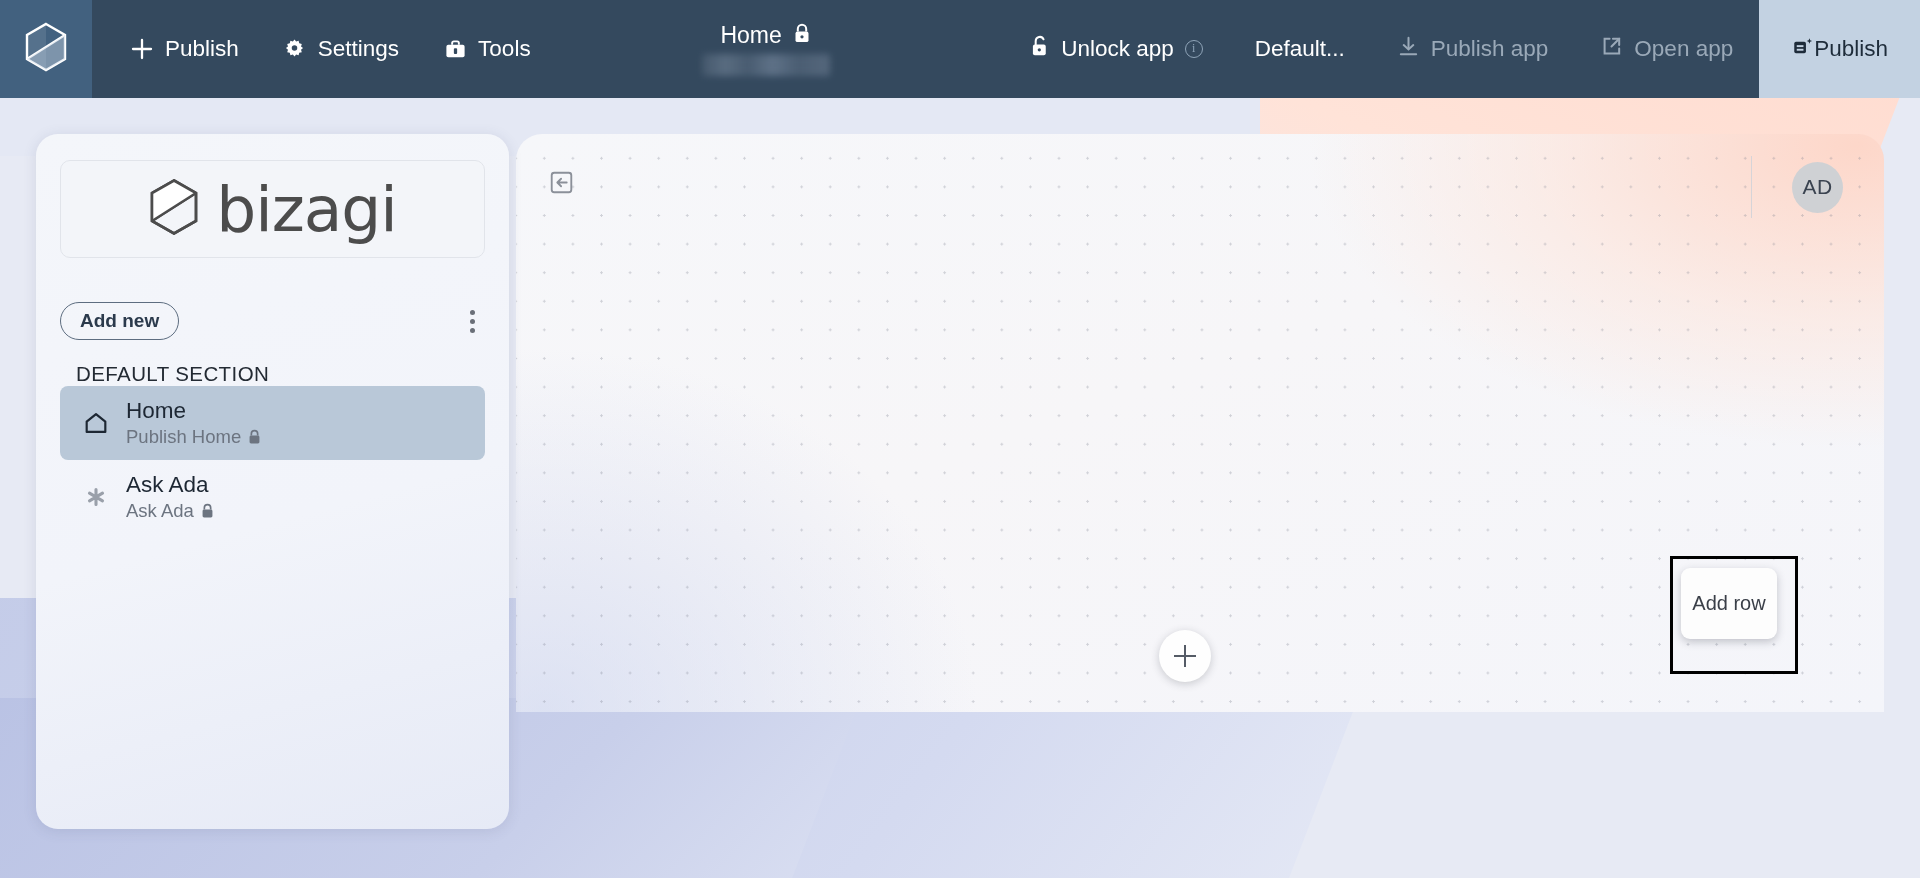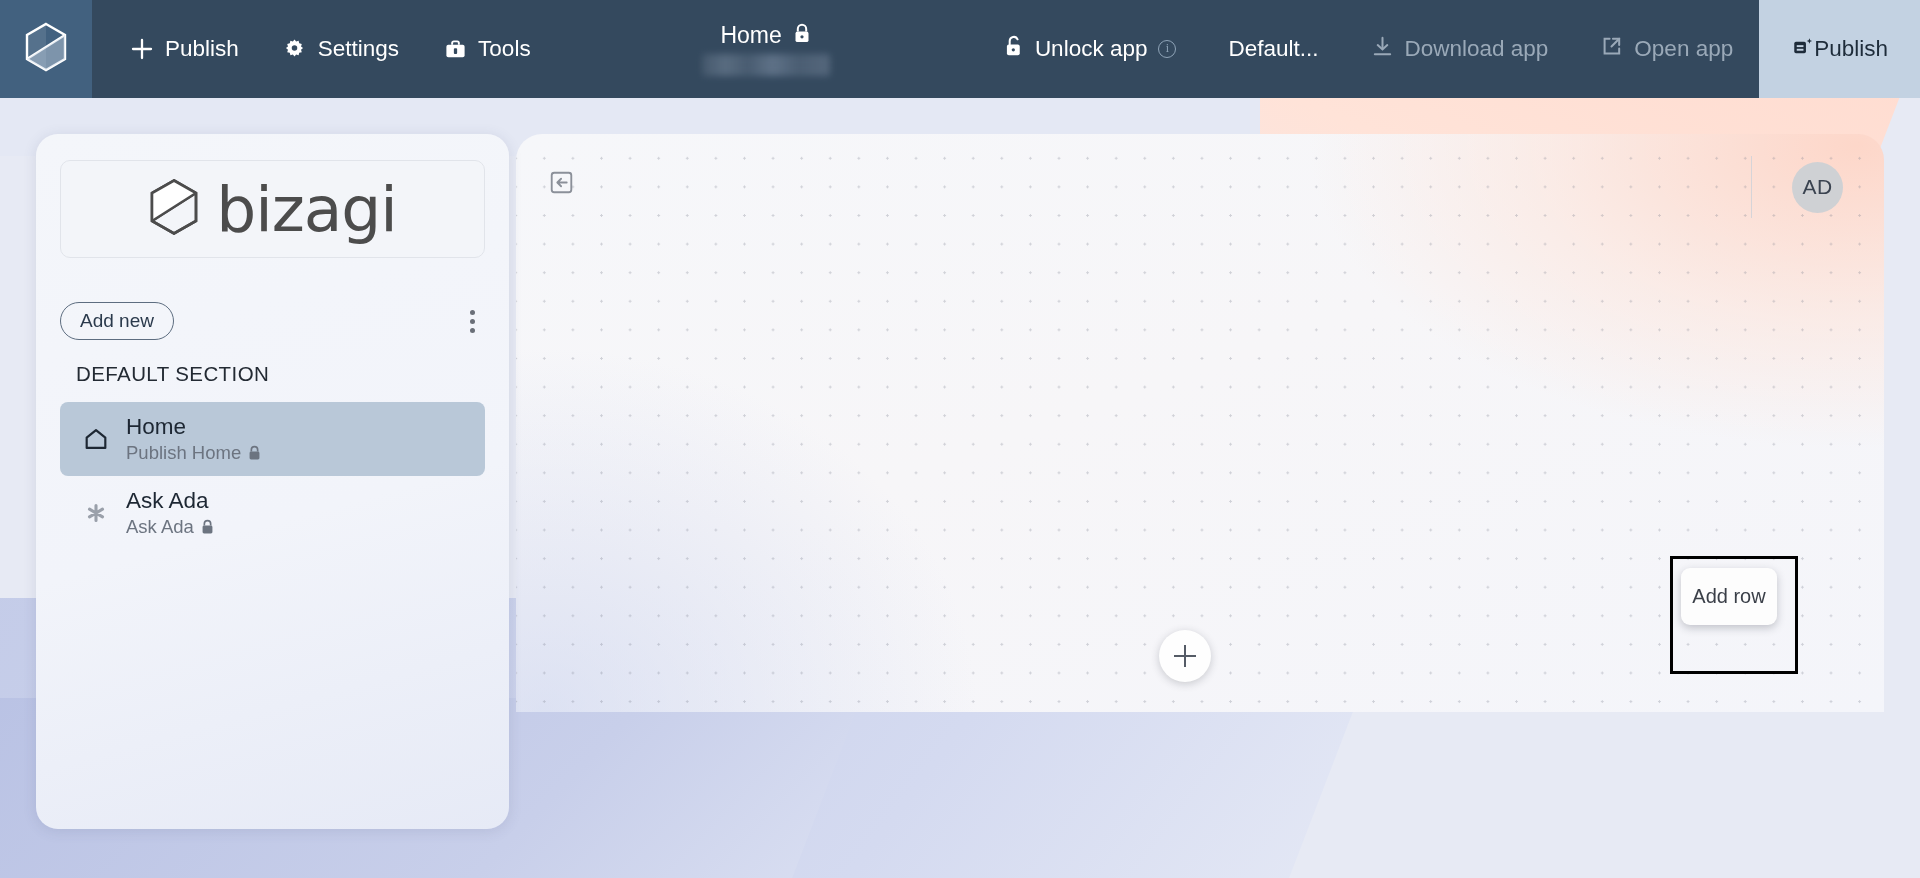--- a/index.html
+++ b/index.html
@@ -140,26 +140,27 @@
   }
   .add-new-btn {
     border: 1px solid #5d6d80;
     border-radius: 19px;
     padding: 7px 19px;
     font-size: 19px;
     color: #2b3a4c;
     background: transparent;
     cursor: pointer;
     font-family: "Liberation Sans", sans-serif;
+    font-weight: bold;
   }
   .kebab { display: flex; flex-direction: column; gap: 4px; padding: 6px 10px; cursor: pointer; }
   .kebab i { width: 5px; height: 5px; border-radius: 50%; background: #6a6f78; display: block; }
 
   .section-label {
-    margin: 22px 0 16px 40px;
+    margin: 22px 0 0 40px;
     font-size: 20.5px;
     color: #232a33;
     letter-spacing: .4px;
   }
 
   .nav-item {
     margin: 0 24px;
     display: flex; align-items: center; gap: 16px;
     padding: 12px 0 12px 22px;
     border-radius: 8px;
@@ -267,21 +268,21 @@
   .addrow-highlight {
     position: absolute;
     left: 1125px; top: 186px;
     width: 128px; height: 118px;
     border: 3.4px solid #000;
     z-index: 30;
   }
   .addrow-tip {
     position: absolute;
     left: 1136px; top: 198px;
-    width: 96px; height: 57px;
+    width: 96px; height: 71px;
     background: #fdfdfd;
     border-radius: 9px;
     box-shadow: 0 3px 9px rgba(40,45,60,.25);
     display: flex; align-items: center; justify-content: center;
     font-size: 20px; color: #3a3f48;
     z-index: 31;
     cursor: default;
     white-space: nowrap;
   }
   .addrow-fab {
@@ -395,21 +396,21 @@
       </div>
 
       <div class="tb-rt dim">
         <span class="ico">
           <svg width="23" height="23" viewBox="0 0 24 24" fill="none" stroke="#9aa9b8" stroke-width="2.1" stroke-linecap="round">
             <path d="M12 3v11"></path>
               <path d="M7 10.5l5 4.5 5-4.5"></path>
               <path d="M4 20h16"></path>
           </svg>
         </span>
-        <span>Download app</span>
+        <span>Publish app</span>
       </div>
 
       <div class="tb-rt dim">
         <span class="ico">
           <svg width="23" height="23" viewBox="0 0 24 24" fill="none" stroke="#9aa9b8" stroke-width="2.1" stroke-linecap="round">
             <path d="M10 4H4.8v15.2H20V14"></path>
               <path d="M13.5 4H20v6.5"></path>
               <path d="M20 4l-8 8"></path>
           </svg>
         </span>

